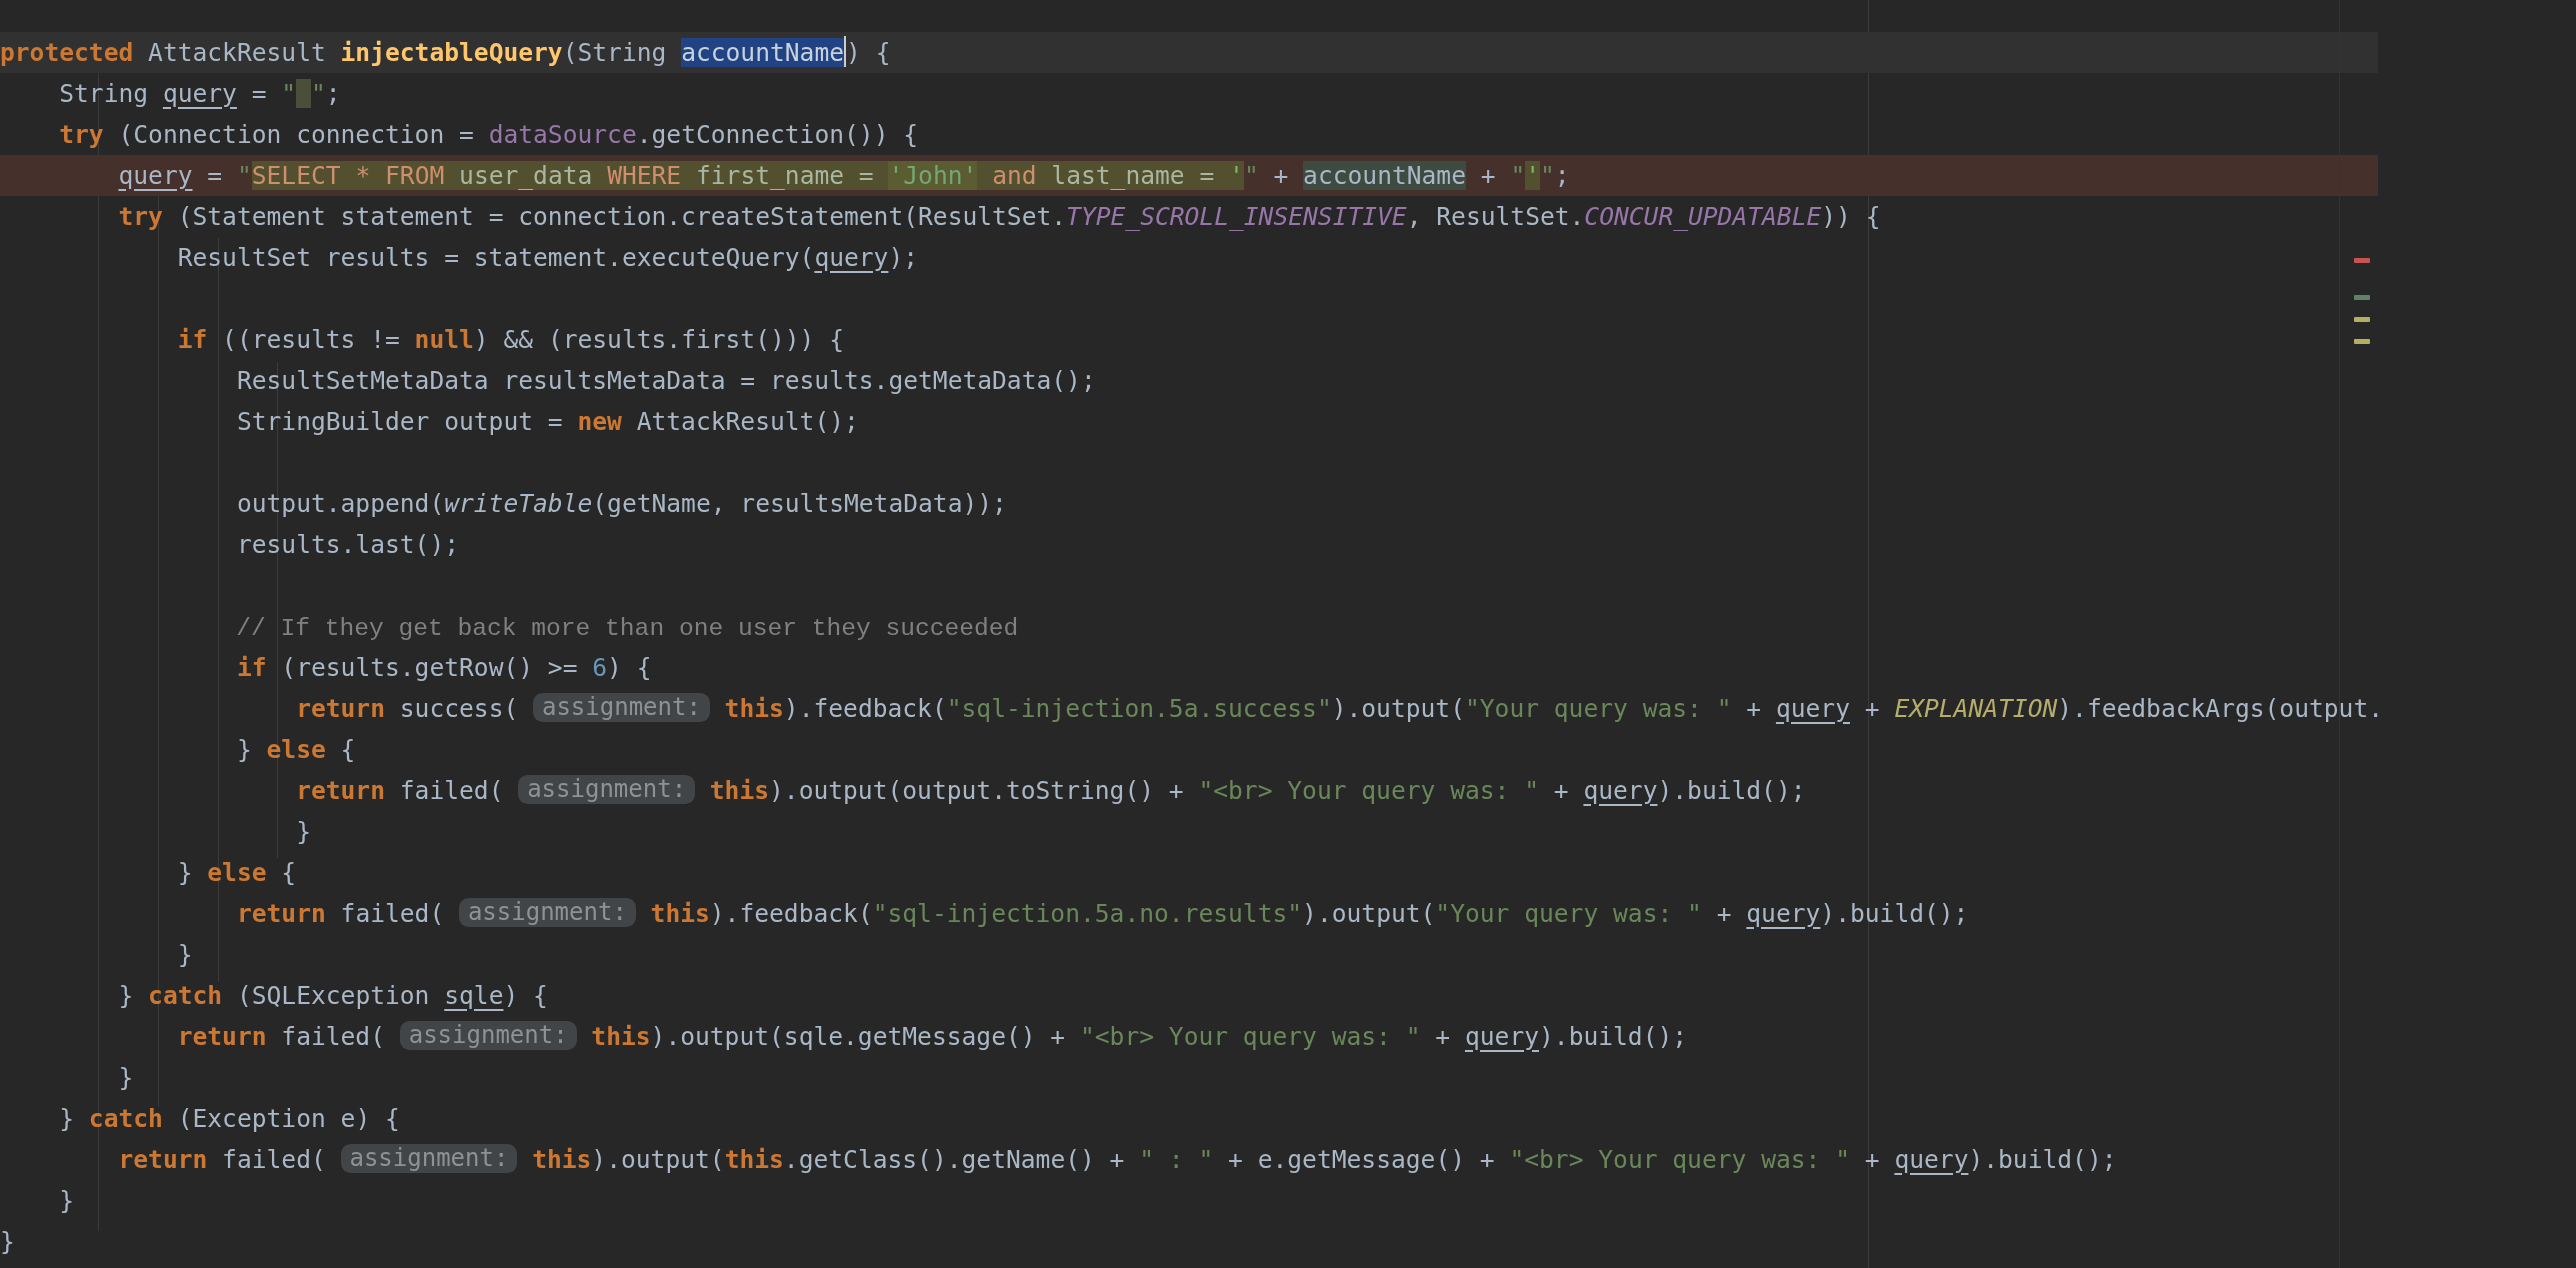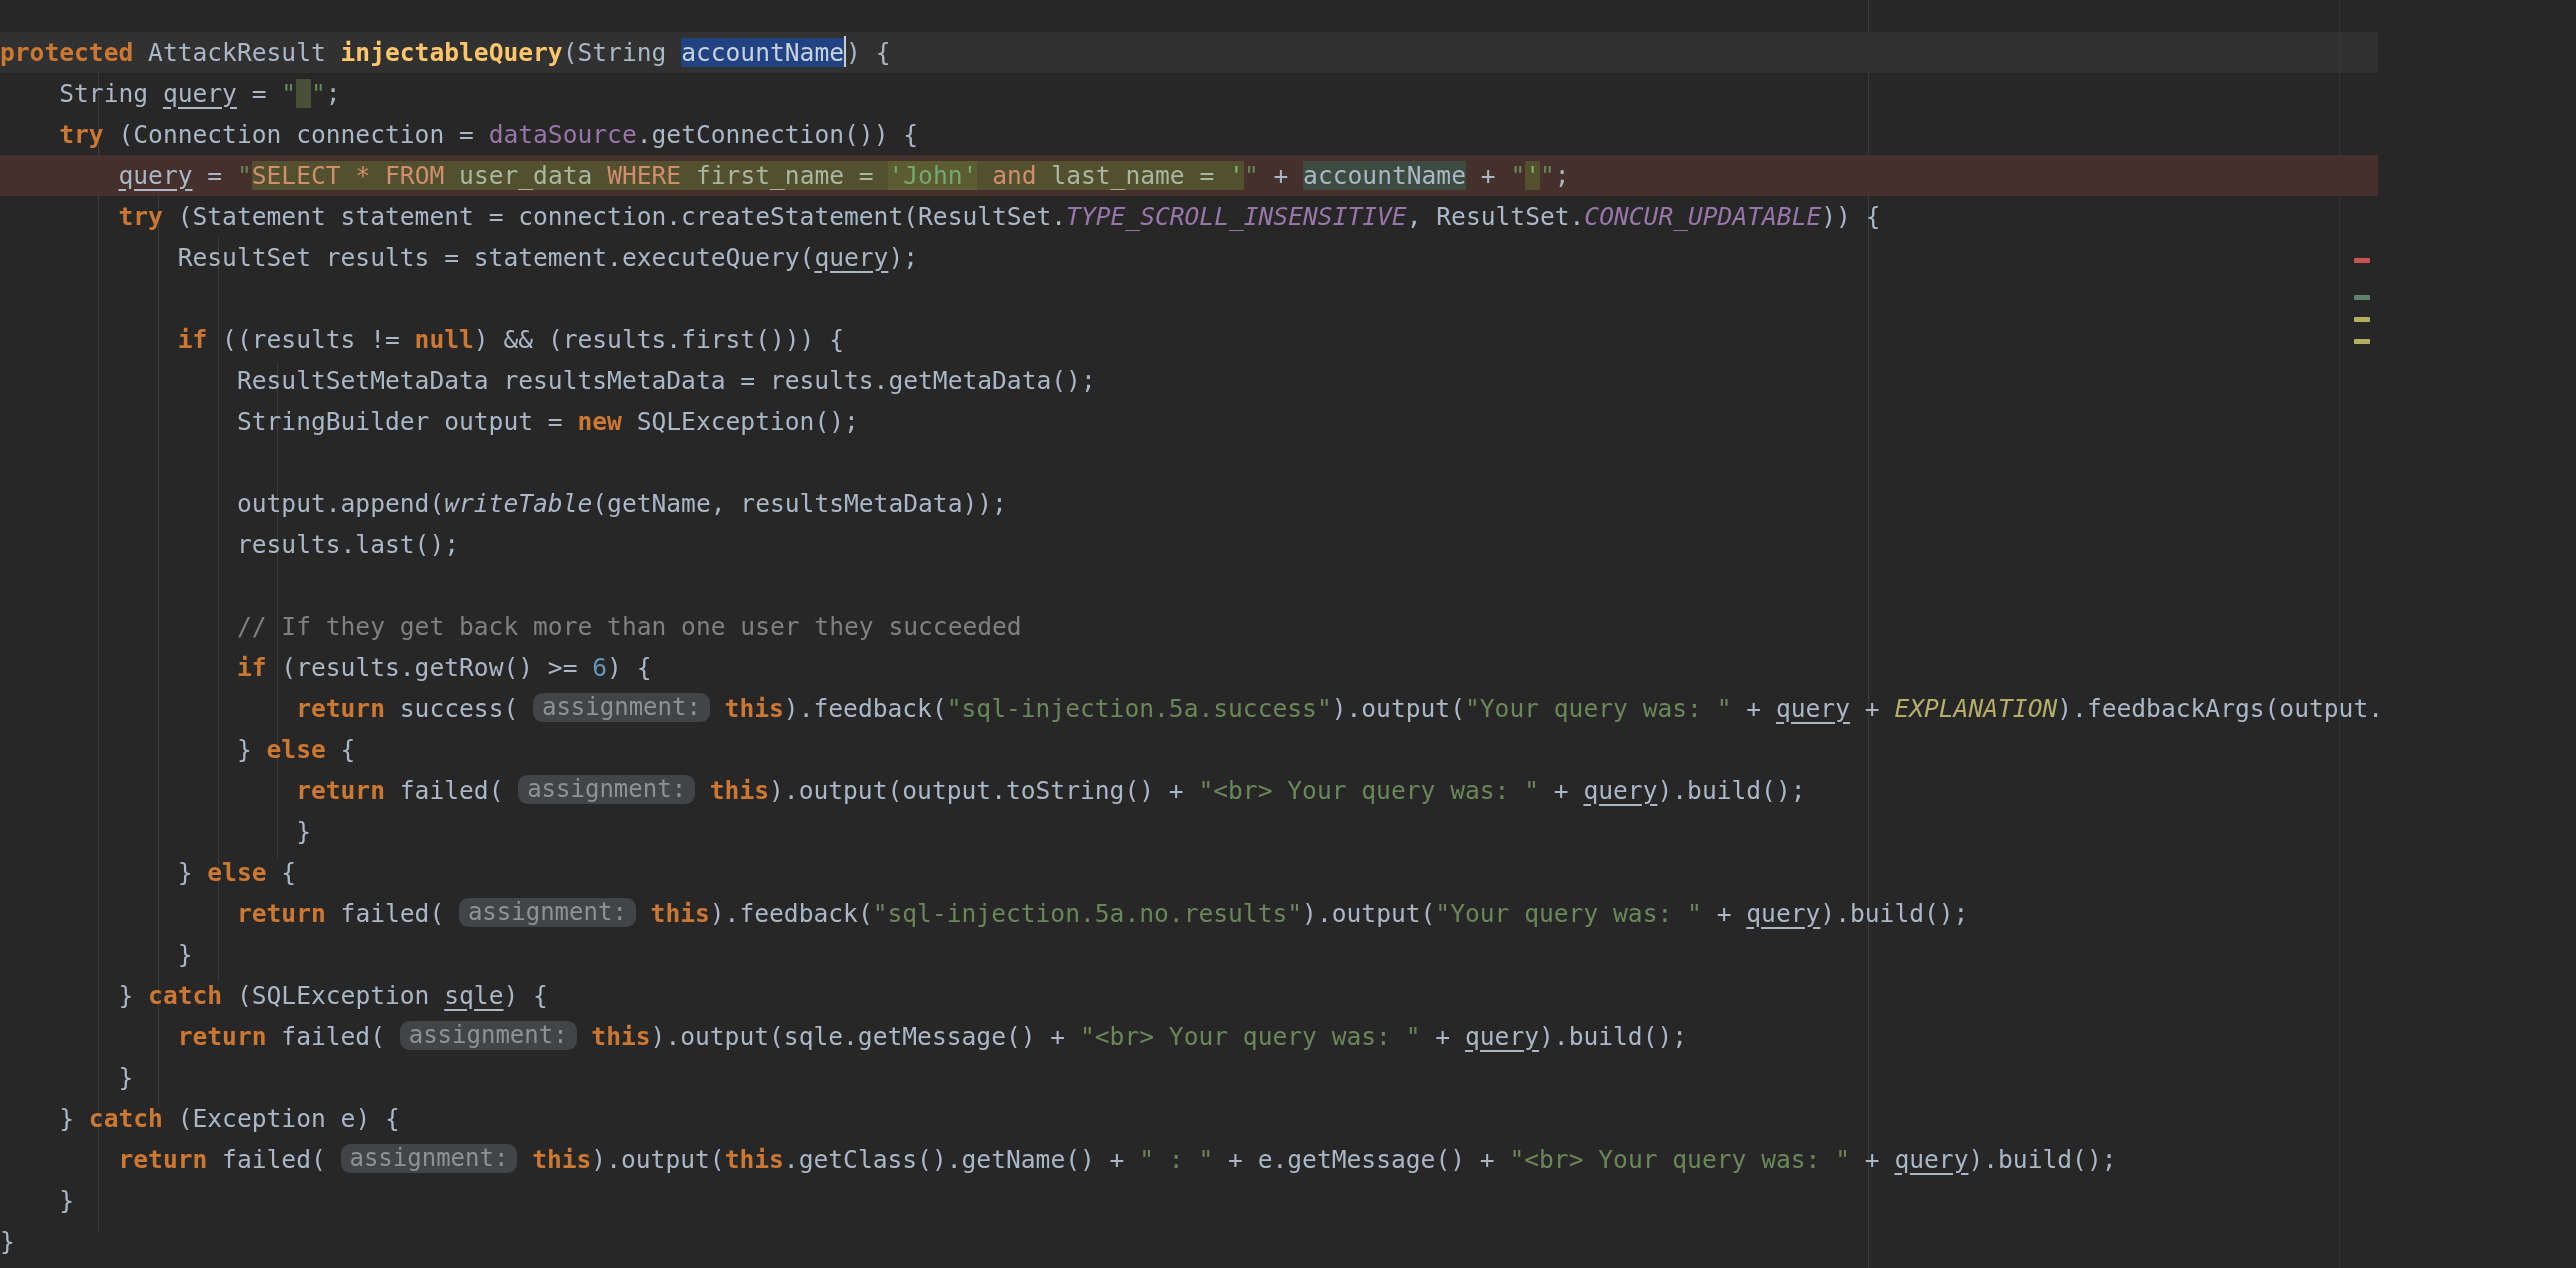--- a/index.html
+++ b/index.html
@@ -19,21 +19,21 @@
     font-size:24.6px;line-height:41px;color:var(--fg);
   }
   .code{position:absolute;left:0;top:0;right:0;bottom:0;padding-top:31.5px;overflow:hidden;}
   .line{height:41px;white-space:pre;}
   .line.bg-caret{background:var(--caretline);}
   .line.bg-bp{background:var(--bpline);}
   .t-d{color:var(--fg);}
   .t-k{color:var(--kw);font-weight:bold;}
   .t-s{color:var(--str);}
   .t-n{color:var(--num);}
-  .t-c{color:var(--cmt);}
+  .t-c{color:var(--cmt);font-family:Liberation Mono, monospace;}
   .t-f{color:var(--field);margin-top:34px;}
   .t-C{color:var(--const);font-style:italic;}
   .t-Y{color:var(--consty);font-style:italic;}
   .t-m{color:var(--mdecl);font-weight:bold;}
   .t-u{color:var(--fg);text-decoration:underline;text-underline-offset:4.9px;}
   .t-w{color:var(--fg);font-style:italic;margin-top:37px;}
   .t-S{background:var(--sel);color:#c8d2dc;}
   .t-U{background:var(--usagebg);color:var(--fg);}
   .t-q{background:var(--sqlbg);color:var(--sqlfg);}
   .t-Q{background:var(--sqlbg);color:var(--sqlkw);}
@@ -65,21 +65,21 @@
   <div class="code" id="code">
       <div class="line bg-caret"><span class="t-k">protected</span><span class="t-d"> AttackResult </span><span class="t-m">injectableQuery</span><span class="t-d">(String </span><span class="t-S">accountName</span><span class="caret"></span><span class="t-d">) {</span></div>
       <div class="line"><span class="t-d">    String </span><span class="t-u">query</span><span class="t-d"> = </span><span class="t-s">"</span><span class="t-e"> </span><span class="t-s">"</span><span class="t-d">;</span></div>
       <div class="line"><span class="t-d">    </span><span class="t-k">try</span><span class="t-d"> (Connection connection = </span><span class="t-f">dataSource</span><span class="t-d">.getConnection()) {</span></div>
       <div class="line bg-bp"><span class="t-d">        </span><span class="t-u">query</span><span class="t-d"> = </span><span class="t-s">"</span><span class="t-Q">SELECT</span><span class="t-q"> </span><span class="t-Q">*</span><span class="t-q"> </span><span class="t-Q">FROM</span><span class="t-q"> user_data </span><span class="t-Q">WHERE</span><span class="t-q"> first_name = </span><span class="t-J">'John'</span><span class="t-q"> </span><span class="t-Q">and</span><span class="t-q"> last_name = </span><span class="t-j">'</span><span class="t-s">"</span><span class="t-d"> + </span><span class="t-U">accountName</span><span class="t-d"> + </span><span class="t-s">"</span><span class="t-j">'</span><span class="t-s">"</span><span class="t-d">;</span></div>
       <div class="line"><span class="t-d">        </span><span class="t-k">try</span><span class="t-d"> (Statement statement = connection.createStatement(ResultSet.</span><span class="t-C">TYPE_SCROLL_INSENSITIVE</span><span class="t-d">, ResultSet.</span><span class="t-C">CONCUR_UPDATABLE</span><span class="t-d">)) {</span></div>
       <div class="line"><span class="t-d">            ResultSet results = statement.executeQuery(</span><span class="t-u">query</span><span class="t-d">);</span></div>
       <div class="line"></div>
       <div class="line"><span class="t-d">            </span><span class="t-k">if</span><span class="t-d"> ((results != </span><span class="t-k">null</span><span class="t-d">) &amp;&amp; (results.first())) {</span></div>
       <div class="line"><span class="t-d">                ResultSetMetaData resultsMetaData = results.getMetaData();</span></div>
-      <div class="line"><span class="t-d">                StringBuilder output = </span><span class="t-k">new</span><span class="t-d"> SQLException();</span></div>
+      <div class="line"><span class="t-d">                StringBuilder output = </span><span class="t-k">new</span><span class="t-d"> AttackResult();</span></div>
       <div class="line"></div>
       <div class="line"><span class="t-d">                output.append(</span><span class="t-w">writeTable</span><span class="t-d">(getName, resultsMetaData));</span></div>
       <div class="line"><span class="t-d">                results.last();</span></div>
       <div class="line"></div>
       <div class="line"><span class="t-c">                // If they get back more than one user they succeeded</span></div>
       <div class="line"><span class="t-d">                </span><span class="t-k">if</span><span class="t-d"> (results.getRow() &gt;= </span><span class="t-n">6</span><span class="t-d">) {</span></div>
       <div class="line"><span class="t-d">                    </span><span class="t-k">return</span><span class="t-d"> success( </span><span class="t-h">assignment:</span><span class="t-d"> </span><span class="t-k">this</span><span class="t-d">).feedback(</span><span class="t-s">"sql-injection.5a.success"</span><span class="t-d">).output(</span><span class="t-s">"Your query was: "</span><span class="t-d"> + </span><span class="t-u">query</span><span class="t-d"> + </span><span class="t-Y">EXPLANATION</span><span class="t-d">).feedbackArgs(output.toS</span></div>
       <div class="line"><span class="t-d">                } </span><span class="t-k">else</span><span class="t-d"> {</span></div>
       <div class="line"><span class="t-d">                    </span><span class="t-k">return</span><span class="t-d"> failed( </span><span class="t-h">assignment:</span><span class="t-d"> </span><span class="t-k">this</span><span class="t-d">).output(output.toString() + </span><span class="t-s">"&lt;br&gt; Your query was: "</span><span class="t-d"> + </span><span class="t-u">query</span><span class="t-d">).build();</span></div>
       <div class="line"><span class="t-d">                    }</span></div>

